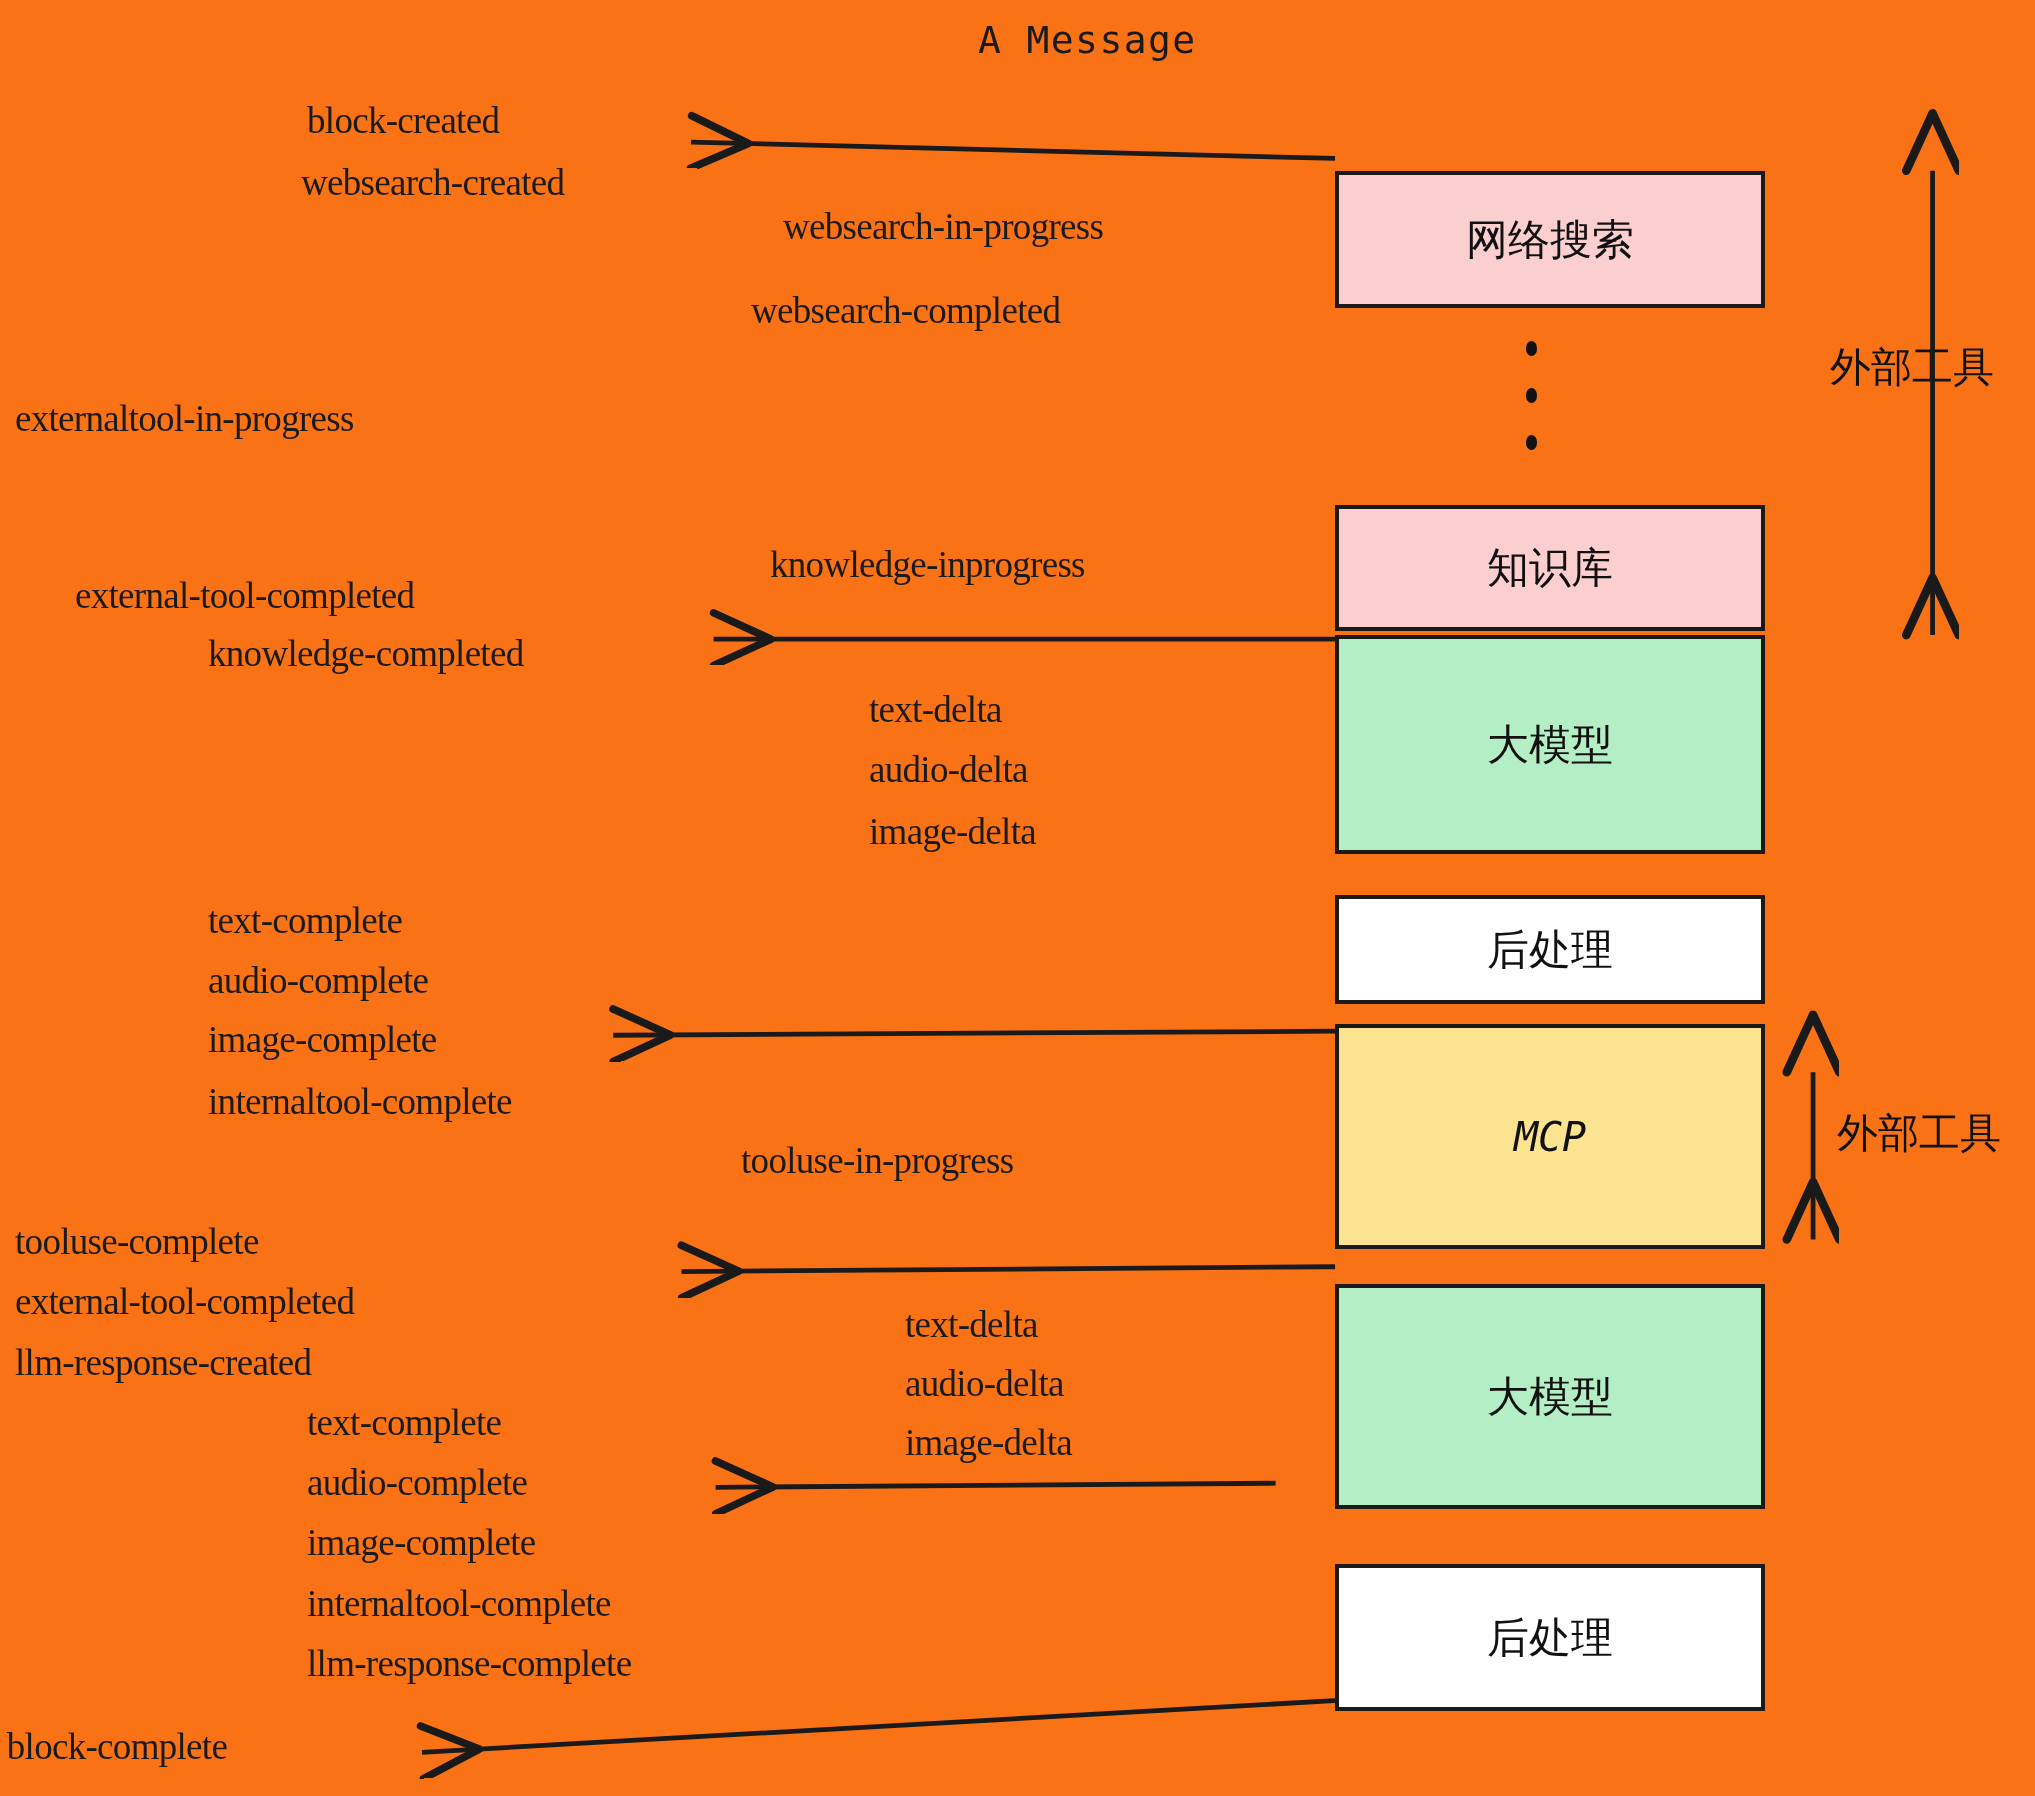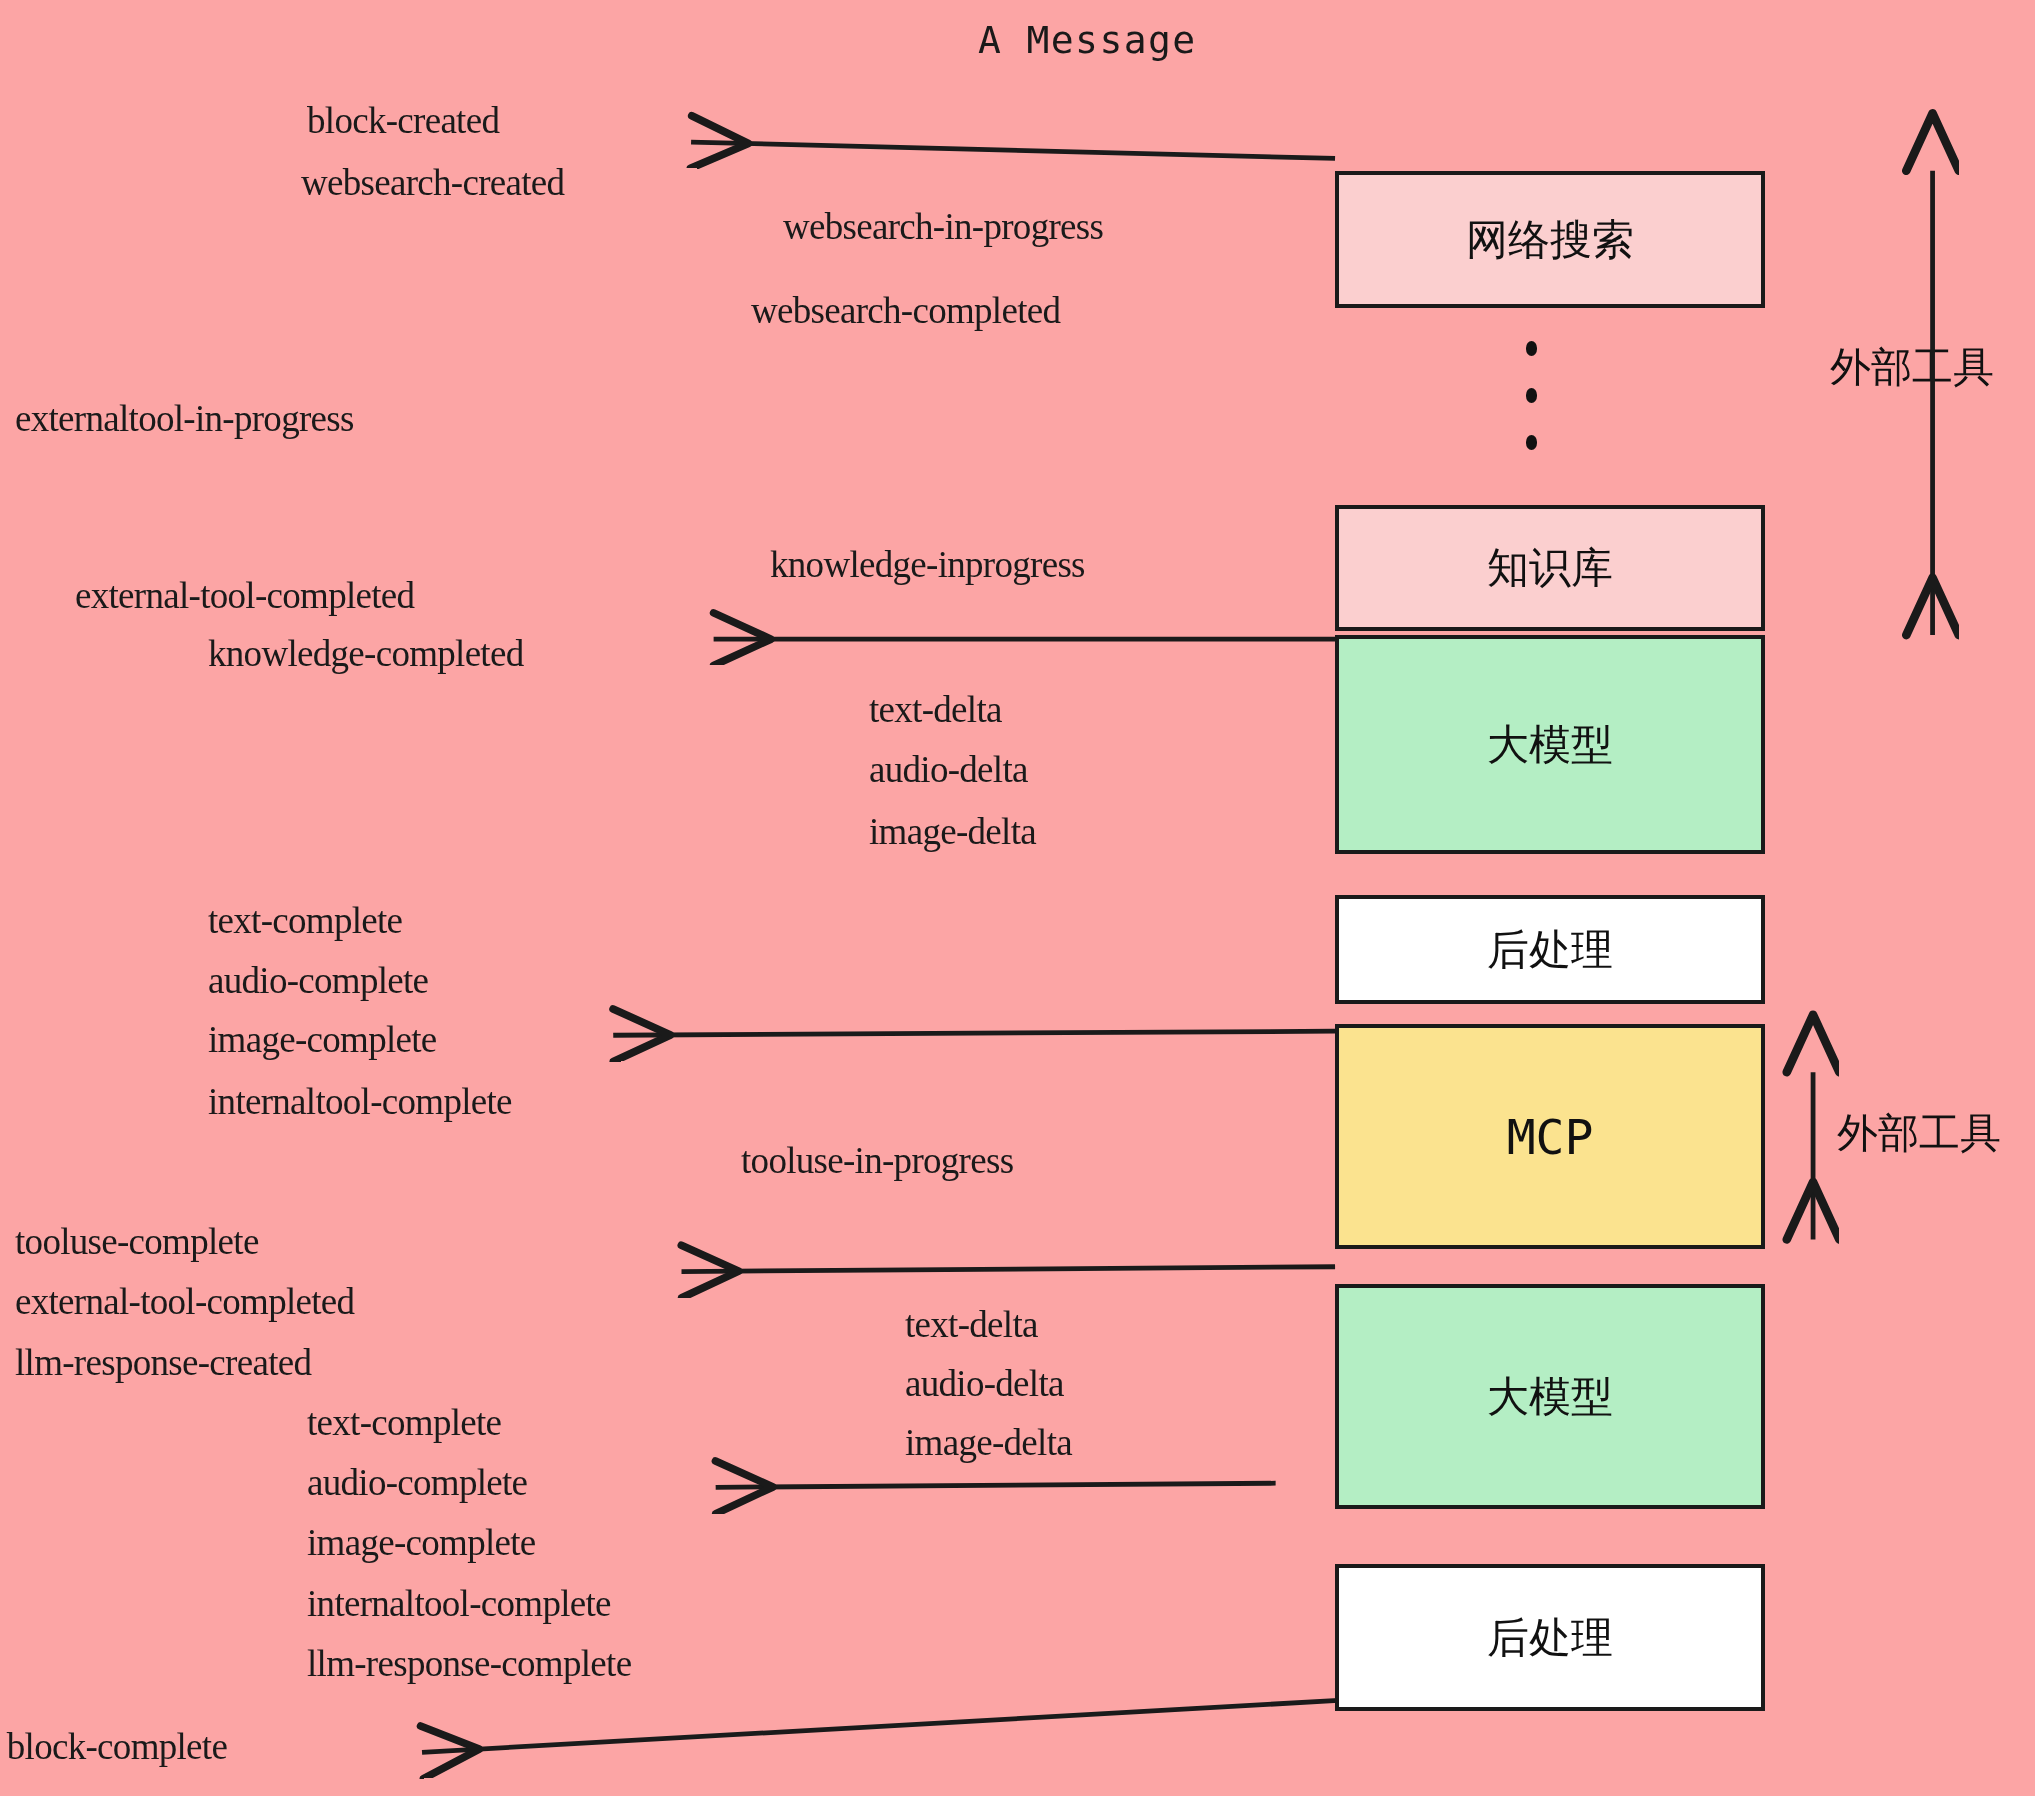--- a/index.html
+++ b/index.html
@@ -4,21 +4,21 @@
 <style>
   html, body {
     margin: 0;
     padding: 0;
     background: #ffffff;
   }
   #stage {
     position: relative;
     width: 2035px;
     height: 1796px;
-    background: #fca5a5;
+    background: #f97316;
     overflow: hidden;
     font-family: "DejaVu Sans Mono", "Liberation Mono", monospace;
   }
   .lbl {
     position: absolute;
     color: #1a1a1a;
     font-family: Liberation Serif, serif;
     font-size: 37px;
     line-height: 1.0;
     white-space: pre;
@@ -39,21 +39,22 @@
     display: flex;
     align-items: center;
     justify-content: center;
     font-family: "DejaVu Sans", "Liberation Sans", sans-serif;
     font-size: 42px;
     color: #111111;
     font-weight: 500;
   }
   .node.latin {
     font-family: "DejaVu Sans Mono", "Liberation Mono", monospace;
-    font-size: 48px;
+    font-size: 40px;
+    font-style: italic;
   }
   .dots {
     position: absolute;
     display: flex;
     flex-direction: column;
     align-items: center;
     justify-content: space-between;
   }
   .dots i {
     display: block;

